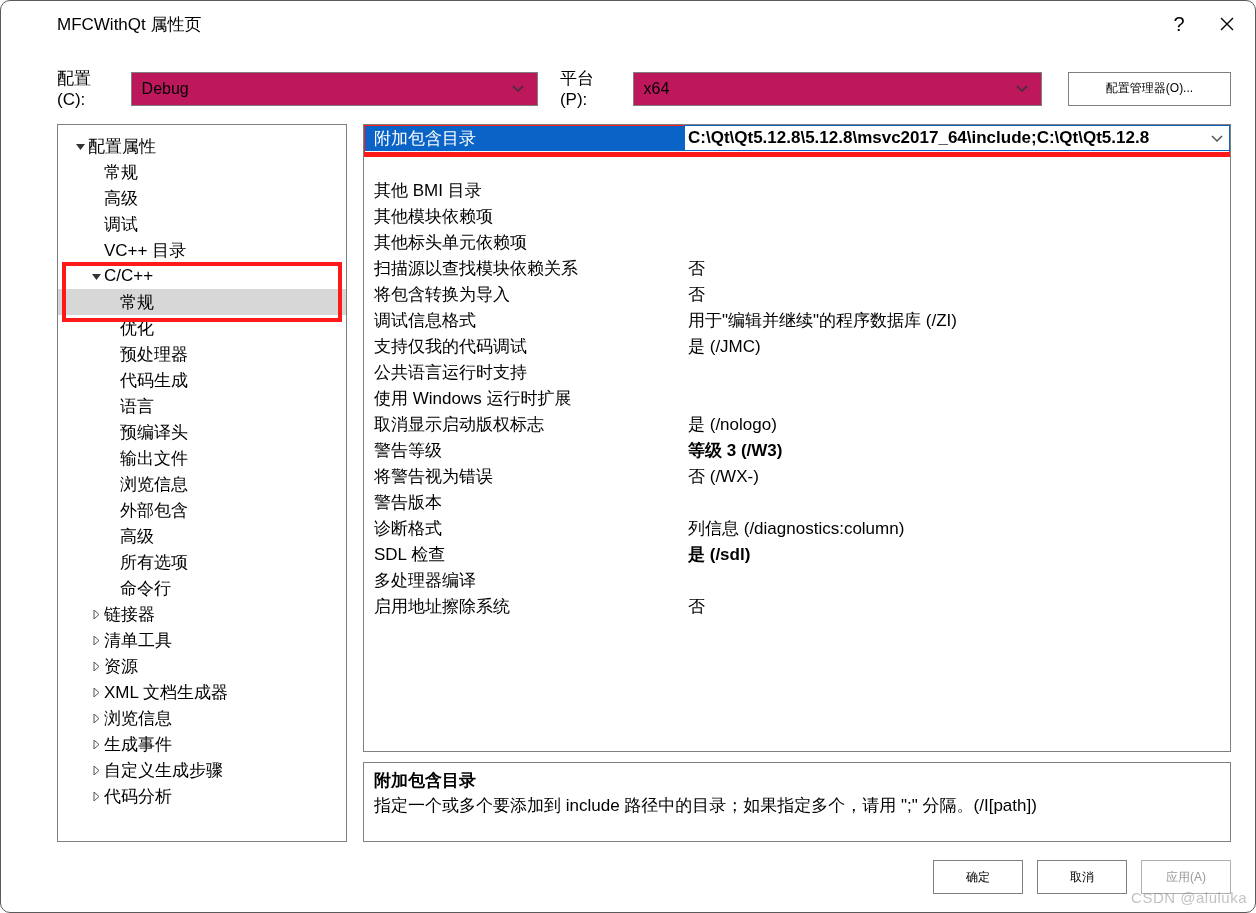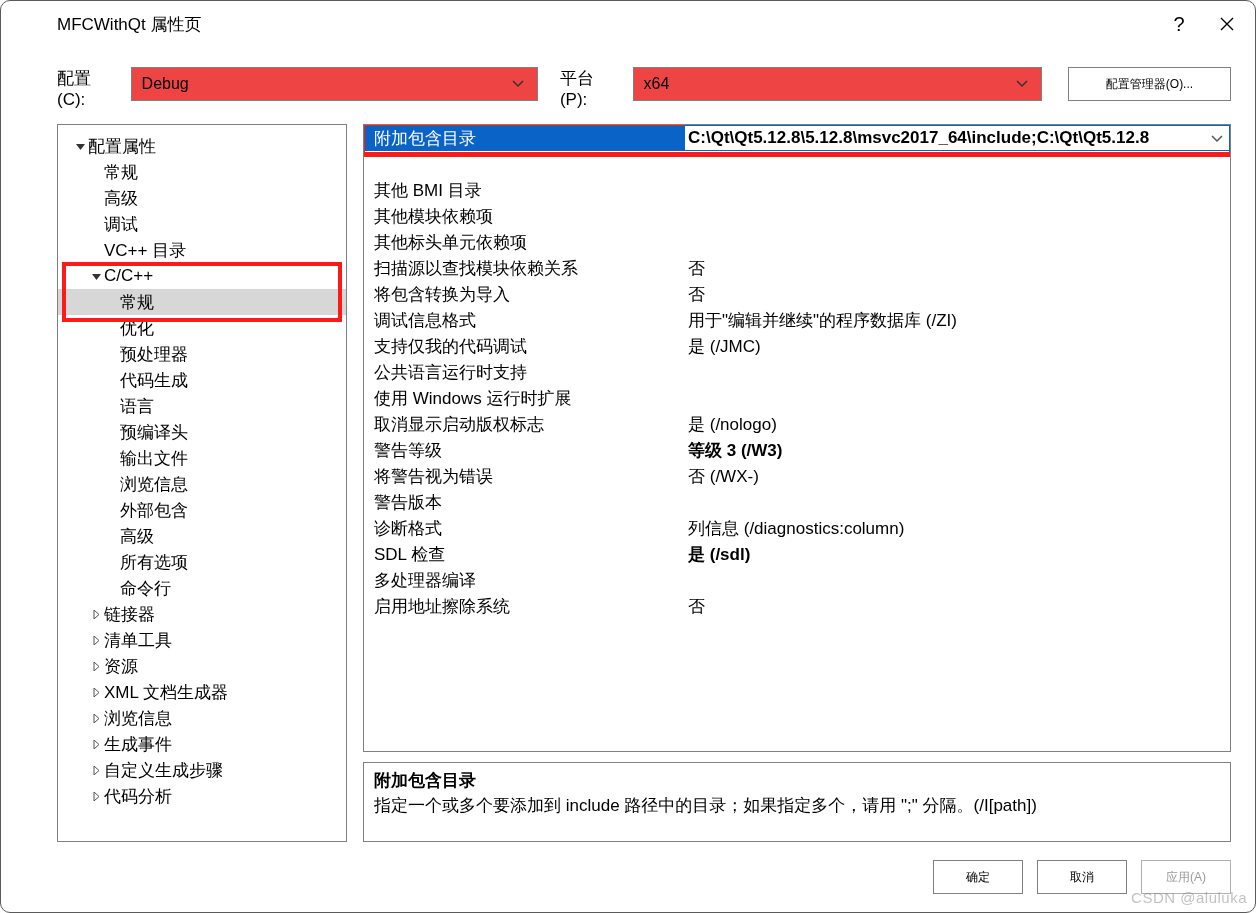--- a/index.html
+++ b/index.html
@@ -29,31 +29,32 @@
   .titlebar .title { flex: 0 0 auto; font-size: 17px; }
   .titlebar .spacer { flex: 1 1 auto; }
   .titlebar .tb-btn {
     width: 48px; height: 46px;
     display: flex; align-items: center; justify-content: center;
     font-size: 20px;
     cursor: pointer;
   }
   .toprow {
     display: flex;
+    align-items: center;
     padding: 20px 24px 14px 24px;
     gap: 8px;
   }
   .toprow .label { font-size: 17px; margin-right: 4px; }
   .combo {
     height: 34px;
     border: 1px solid #808080;
     display: flex;
     align-items: center;
     padding: 0 10px;
-    background: #ef4444;
+    background: #be185d;
     position: relative;
   }
   .combo .txt { flex: 1 1 auto; }
   .combo .chev {
     width: 18px; display: flex; align-items: center; justify-content: center;
   }
   .combo.config { width: 412px; }
   .combo.platform { width: 414px; margin-right: 18px; }
   .btn {
     height: 34px; border: 1px solid #808080; background: #fff;

